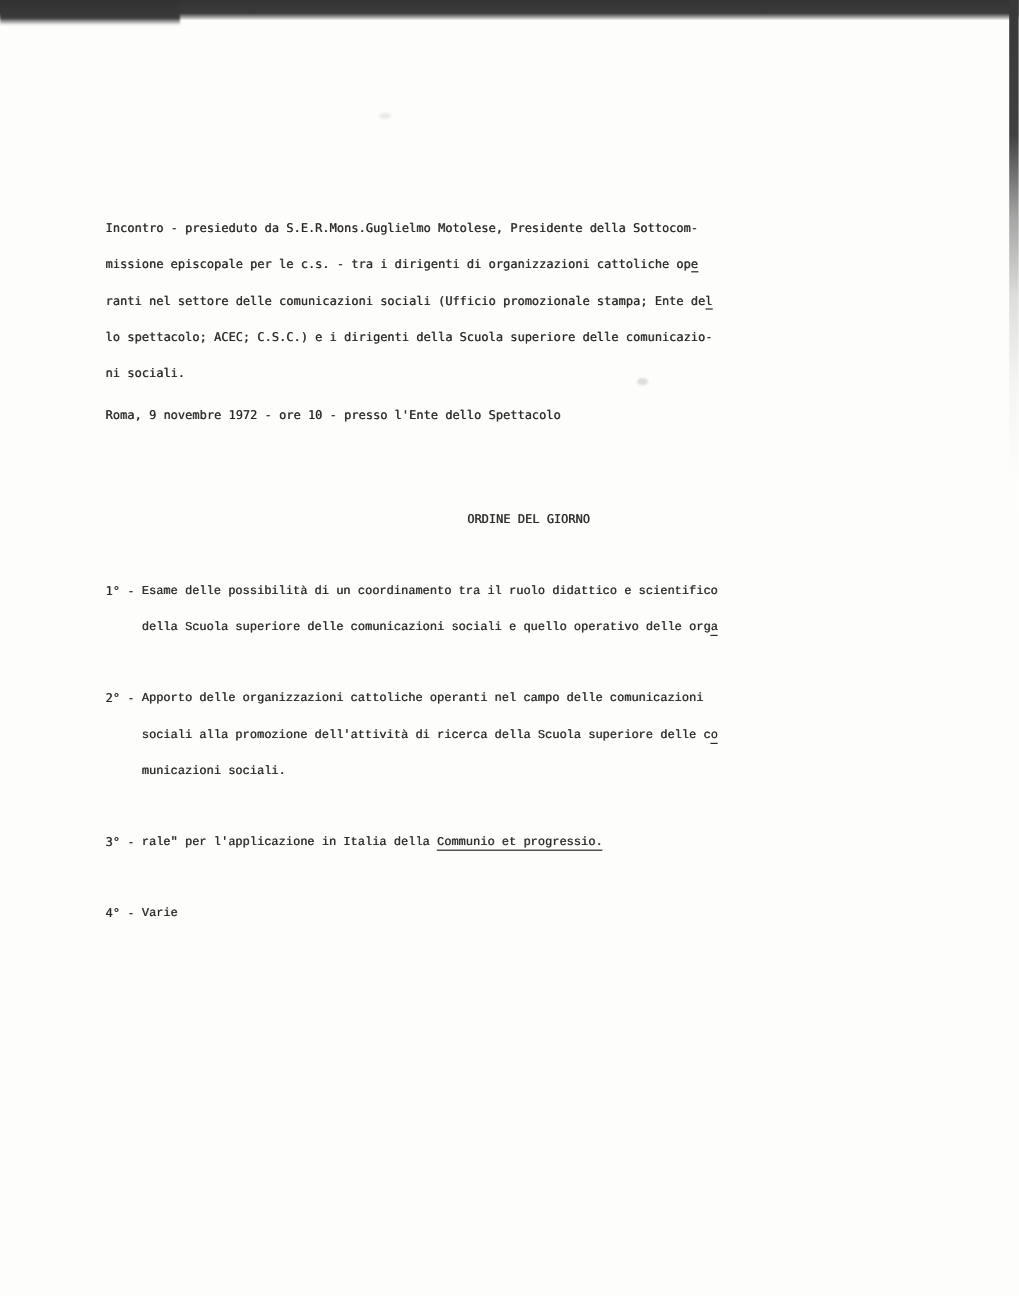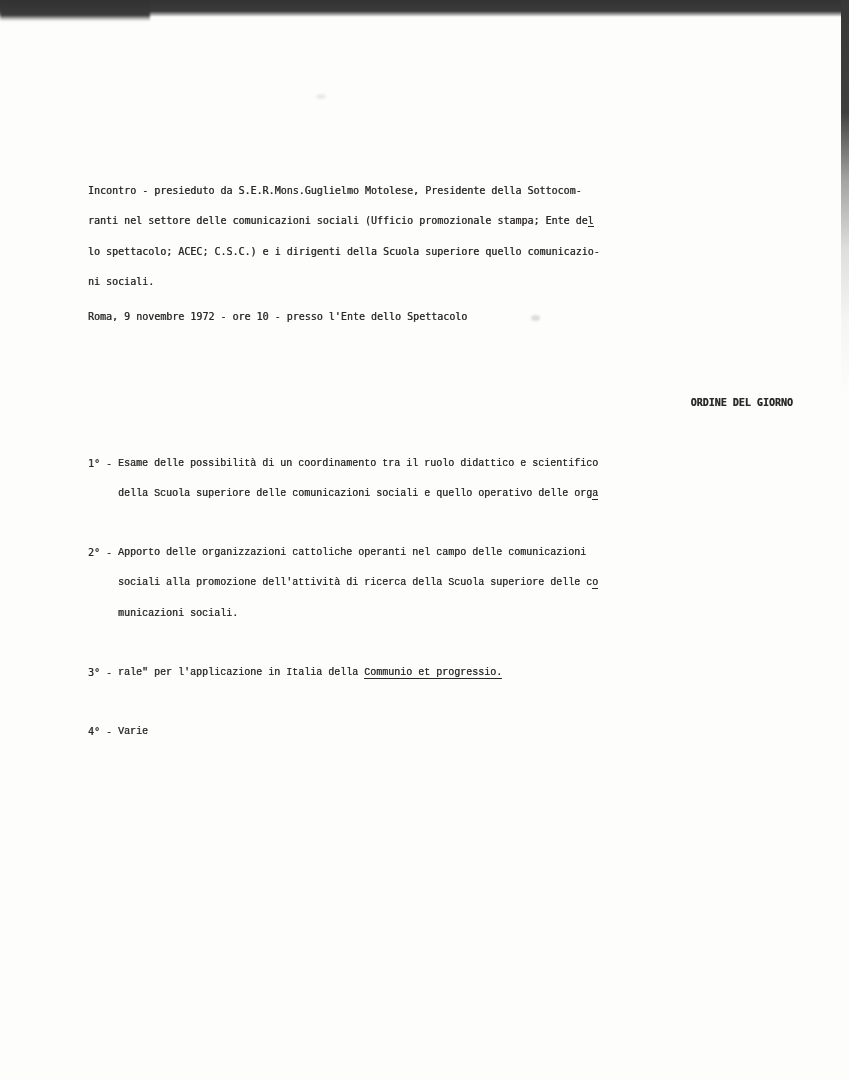--- a/index.html
+++ b/index.html
@@ -69,44 +69,44 @@
     text-shadow: 0.4px 0.2px 0.4px rgba(46,44,42,0.55), -0.2px 0 0.3px rgba(46,44,42,0.25);
     filter: blur(0.2px) contrast(1.04);
     z-index: 2;
   }
   .line { white-space: pre; }
   .u { border-bottom: 1.4px solid currentColor; }
   .dateline { margin-top: 5px; }
   .heading {
     margin-top: 56px;
     width: 705px;
-    text-align: right;
+    text-align: center;
     white-space: pre;
-    font-weight: bold;
   }
   #agenda { margin-top: 30px; }
   .item { display: flex; }
   .item + .item { margin-top: 29px; }
   .num { white-space: pre; flex: 0 0 auto; }
   .itext { flex: 1 1 auto; font-family: Liberation Mono, monospace; }
 </style>
 </head>
 <body>
 
 <div class="scan-page">
   <div class="scan-edge-top"></div>
   <div class="scan-edge-right"></div>
   <div class="smudge" id="smudge-1"></div>
   <div class="smudge" id="smudge-2"></div>
 
   <div class="doc">
     <div id="intro">
         <div class="line"><span>Incontro - presieduto da S.E.R.Mons.Guglielmo Motolese, Presidente della Sottocom-</span></div>
+        <div class="line"><span>missione episcopale per le c.s. - tra i dirigenti di organizzazioni cattoliche op</span><span class="u">e</span></div>
         <div class="line"><span>ranti nel settore delle comunicazioni sociali (Ufficio promozionale stampa; Ente de</span><span class="u">l</span></div>
-        <div class="line"><span>lo spettacolo; ACEC; C.S.C.) e i dirigenti della Scuola superiore quello comunicazio-</span></div>
+        <div class="line"><span>lo spettacolo; ACEC; C.S.C.) e i dirigenti della Scuola superiore delle comunicazio-</span></div>
         <div class="line"><span>ni sociali.</span></div>
       </div>
     <div class="line dateline">Roma, 9 novembre 1972 - ore 10 - presso l'Ente dello Spettacolo</div>
     <div class="heading">ORDINE DEL GIORNO</div>
     <div id="agenda">
         <div class="item">
           <span class="num">1° - </span>
           <div class="itext">
             <div class="line"><span>Esame delle possibilità di un coordinamento tra il ruolo didattico e scientifico</span></div>
             <div class="line"><span>della Scuola superiore delle comunicazioni sociali e quello operativo delle org</span><span class="u">a</span></div>

